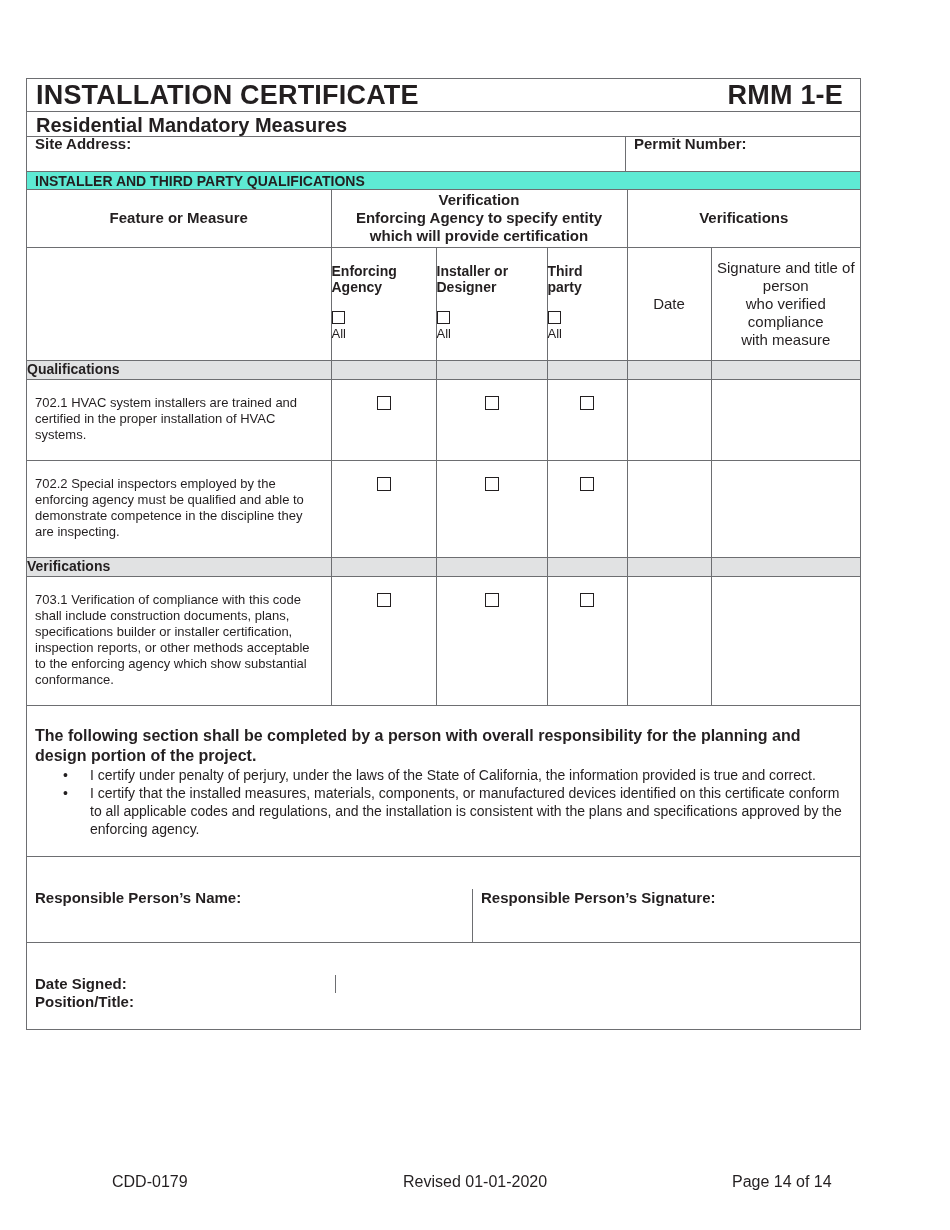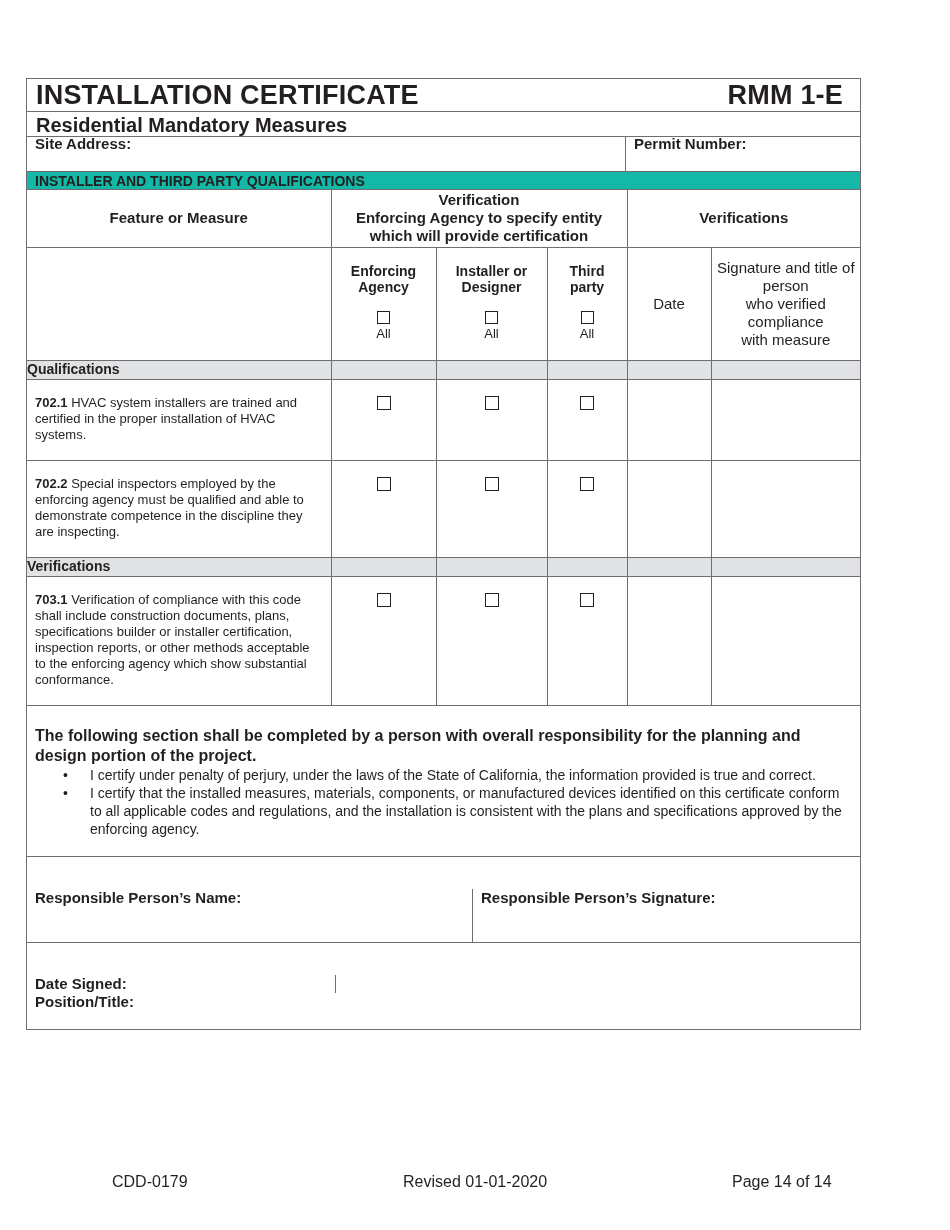--- a/index.html
+++ b/index.html
@@ -10,35 +10,35 @@
 
   .title-row { height: 33px; border-bottom: 1px solid #6d6e71; display: flex; justify-content: space-between; align-items: center; padding: 0 17px 0 9px; }
   .title-row .t { font-size: 27px; font-weight: bold; letter-spacing: 0.2px; }
   .subtitle-row { height: 24px; padding: 1px 9px 0; font-size: 20px; font-weight: bold; line-height: 24px; }
 
   .site-row { display: flex; height: 36px; border-top: 1px solid #6d6e71; border-bottom: 1px solid #6d6e71; }
   .site-row .c { font-size: 15px; font-weight: bold; padding: 0 8px; line-height: 14px; }
   .site-row .c1 { width: 599px; border-right: 1px solid #6d6e71; }
   .site-row .c2 { flex: 1; }
 
-  .red-bar { background: #14b8a6; height: 18px; font-size: 14px; font-weight: bold; padding-left: 8px; line-height: 18px; color: #231f20; border-bottom: 1px solid #6d6e71; }
+  .red-bar { background: #5eead4; height: 18px; font-size: 14px; font-weight: bold; padding-left: 8px; line-height: 18px; color: #231f20; border-bottom: 1px solid #6d6e71; }
 
   table.grid { width: 100%; border-collapse: collapse; table-layout: fixed; }
   table.grid td { border: 1px solid #6d6e71; vertical-align: top; }
   table.grid tr td:first-child { border-left: none; }
   table.grid tr td:last-child { border-right: none; }
   .hdr { font-size: 15px; font-weight: bold; text-align: center; vertical-align: middle !important; line-height: 18px; }
-  .subhdr { font-size: 14px; font-weight: bold; text-align: center; line-height: 16px; padding-top: 15px; }
+  .subhdr { font-size: 14px; font-weight: bold; line-height: 16px; padding-top: 15px; }
   .subhdr .cb { display: inline-block; width: 13px; height: 13px; border: 1px solid #231f20; margin-top: 16px; }
   .subhdr .all { font-size: 13px; font-weight: normal; display: block; line-height: 14px; }
   .plain-hdr { font-size: 15px; text-align: center; vertical-align: middle !important; line-height: 18px; }
   .section { background: #e1e2e3; height: 19px; font-size: 14px; font-weight: bold; line-height: 17px; }
   .sectiongray { background: #e1e2e3; }
   .measure { font-size: 13px; line-height: 16px; padding: 15px 8px 0; }
-  .measure b { font-weight: bold; }
+  .measure b { font-weight: normal; }
   .cbcell { text-align: center; padding-top: 16px; }
   .cbcell .cb { display: inline-block; width: 14px; height: 14px; border: 1px solid #231f20; }
 
   .decl { padding: 20px 8px 18px; border-bottom: 1px solid #6d6e71; }
   .decl .lead { font-size: 16px; font-weight: bold; line-height: 20px; }
   .decl .dh { font-size: 15px; font-weight: bold; margin-top: 18px; line-height: 18px; }
   .decl ul { list-style: none; margin-left: 28px; }
   .decl li { font-size: 14px; line-height: 18px; position: relative; padding-left: 27px; }
   .decl li .bullet { position: absolute; left: 0; top: 0; }
 

